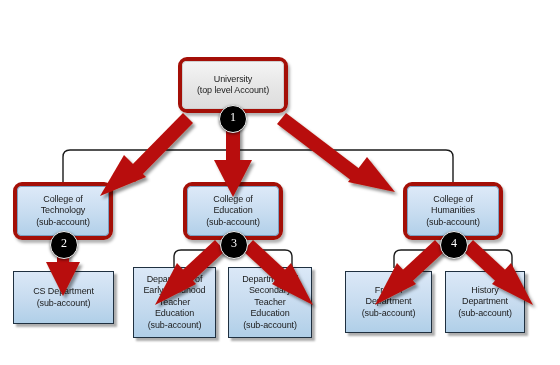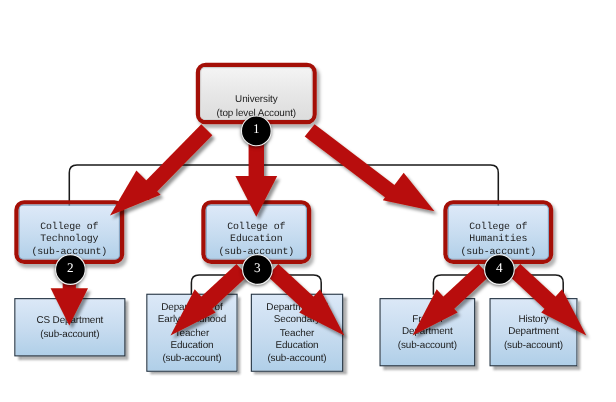--- a/index.html
+++ b/index.html
@@ -48,34 +48,33 @@
   
   .node.framed {
     border: 4px solid #a40f07;
     border-radius: 9px;
     box-shadow: 2px 3px 3px rgba(0,0,0,0.30);
   }
   .node.framed .inner {
     width: 100%;
     height: 100%;
     display: flex;
-    align-items: flex-end;
+    align-items: center;
     justify-content: center;
     border-radius: 4px;
   }
   .node.root .inner {
     background: linear-gradient(180deg, #f4f4f4 0%, #e6e6e6 55%, #dddddd 100%);
     border: 1px solid #cfcfcf;
     box-sizing: border-box;
   }
   .node.college .inner {
     background: linear-gradient(180deg, #dde9f8 0%, #c7dcf0 55%, #b2d0e9 100%);
     border: 1px solid #7c9fc0;
     box-sizing: border-box;
-    font-family: Liberation Mono, monospace;
   }
 
   
   .node.leaf {
     background: linear-gradient(180deg, #dbe8f7 0%, #c6dbef 55%, #b0cfe8 100%);
     border: 1.5px solid #1f3040;
     box-shadow: 3px 3px 2px rgba(0,0,0,0.32);
   }
 
   

